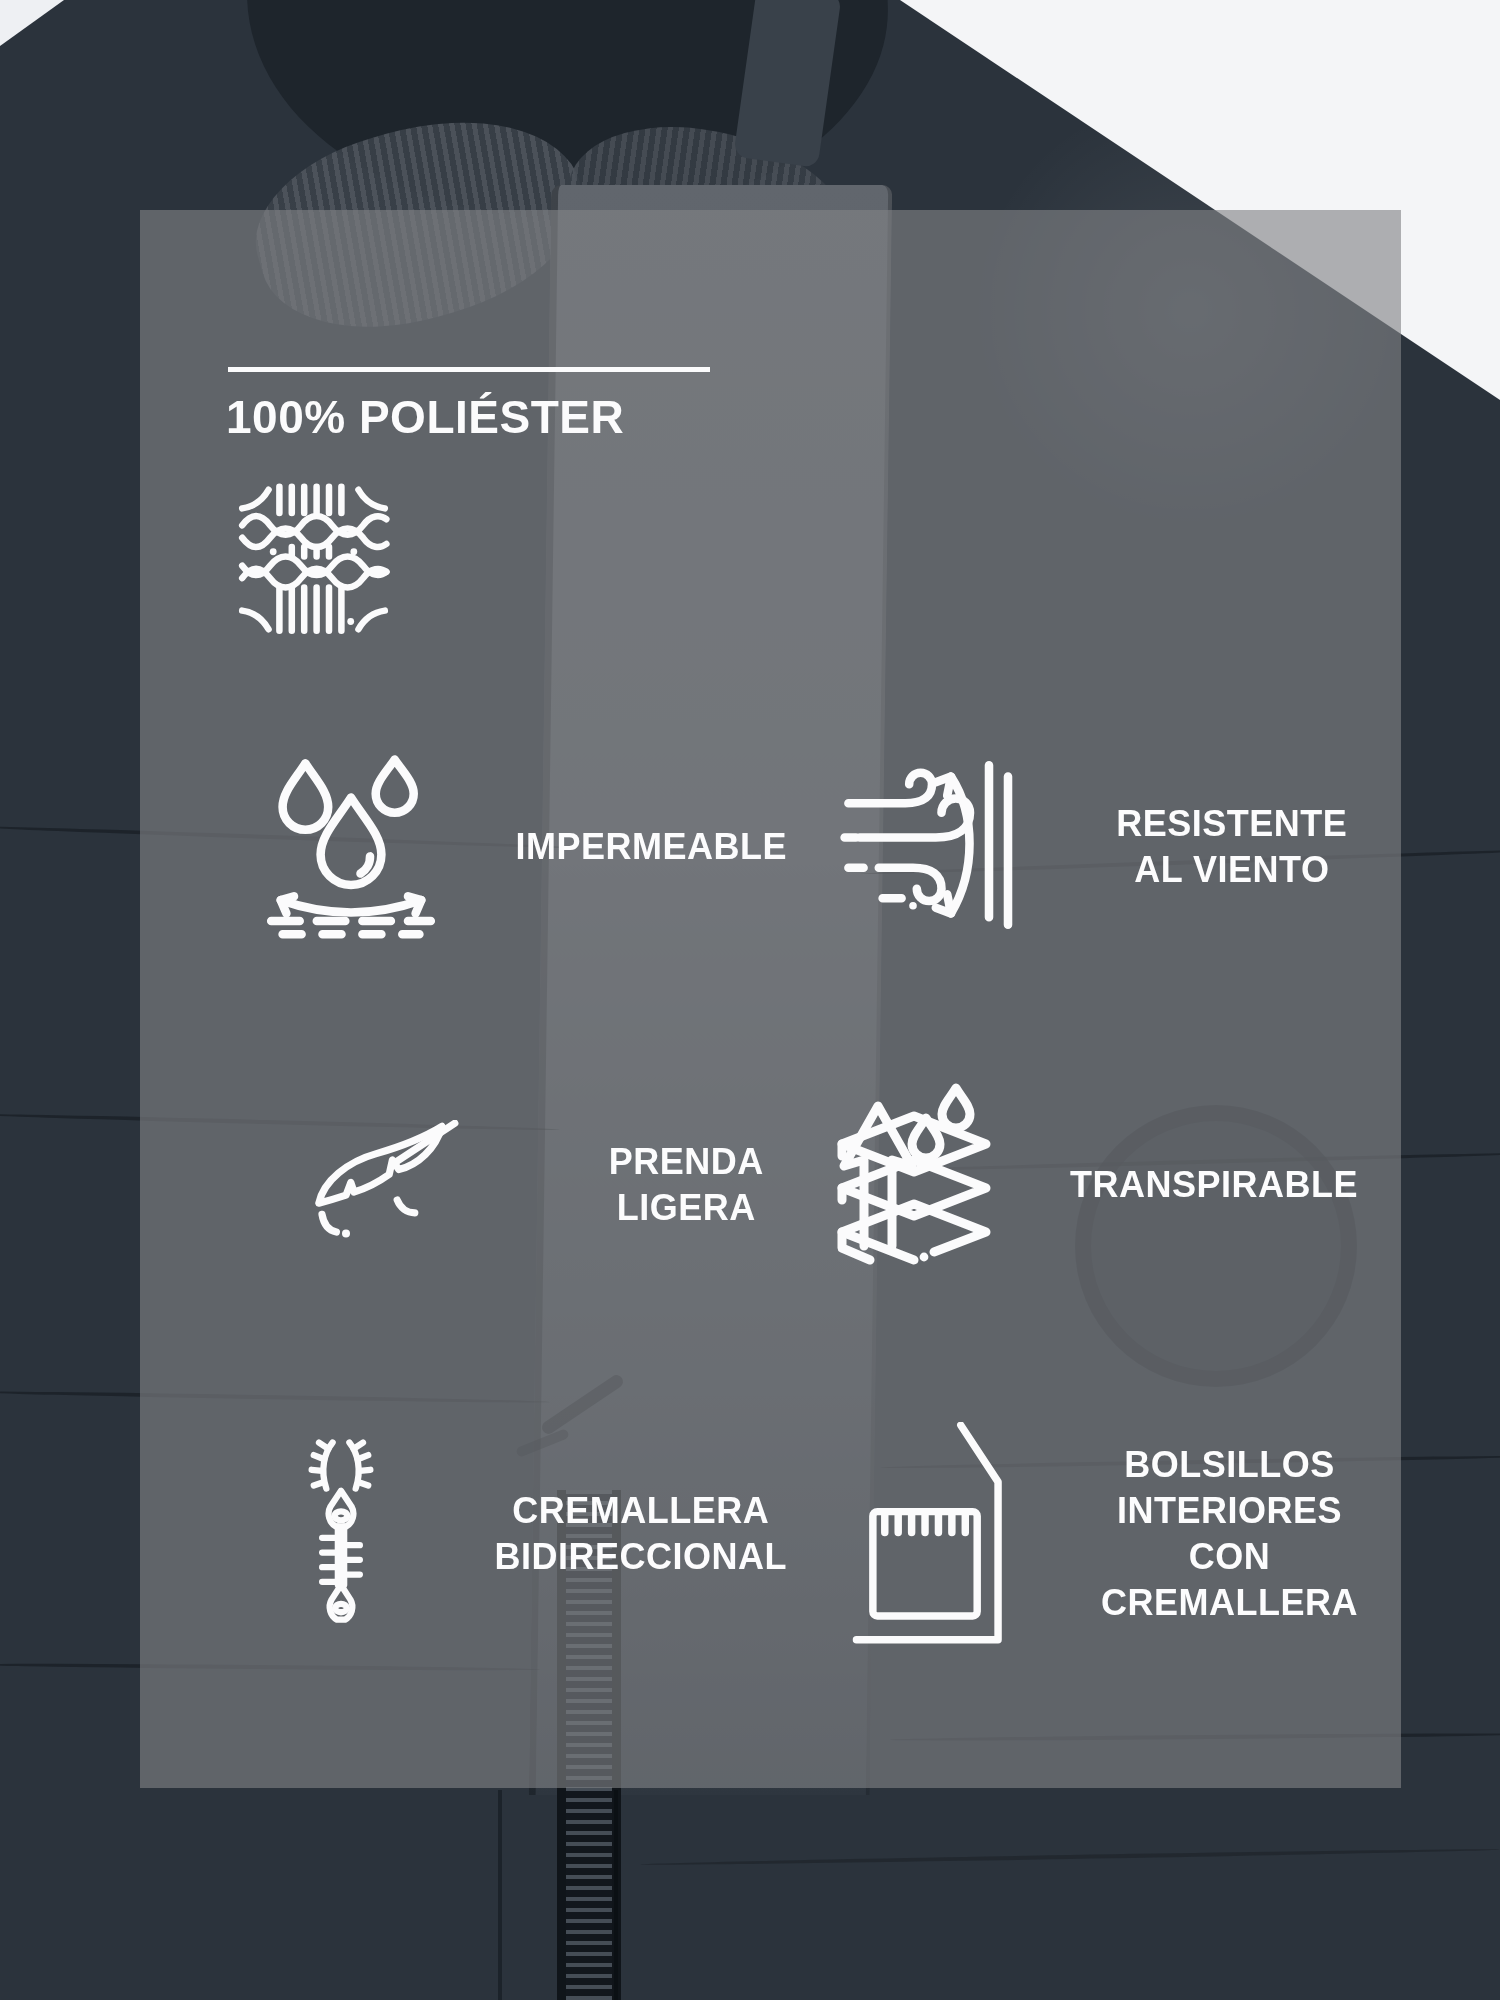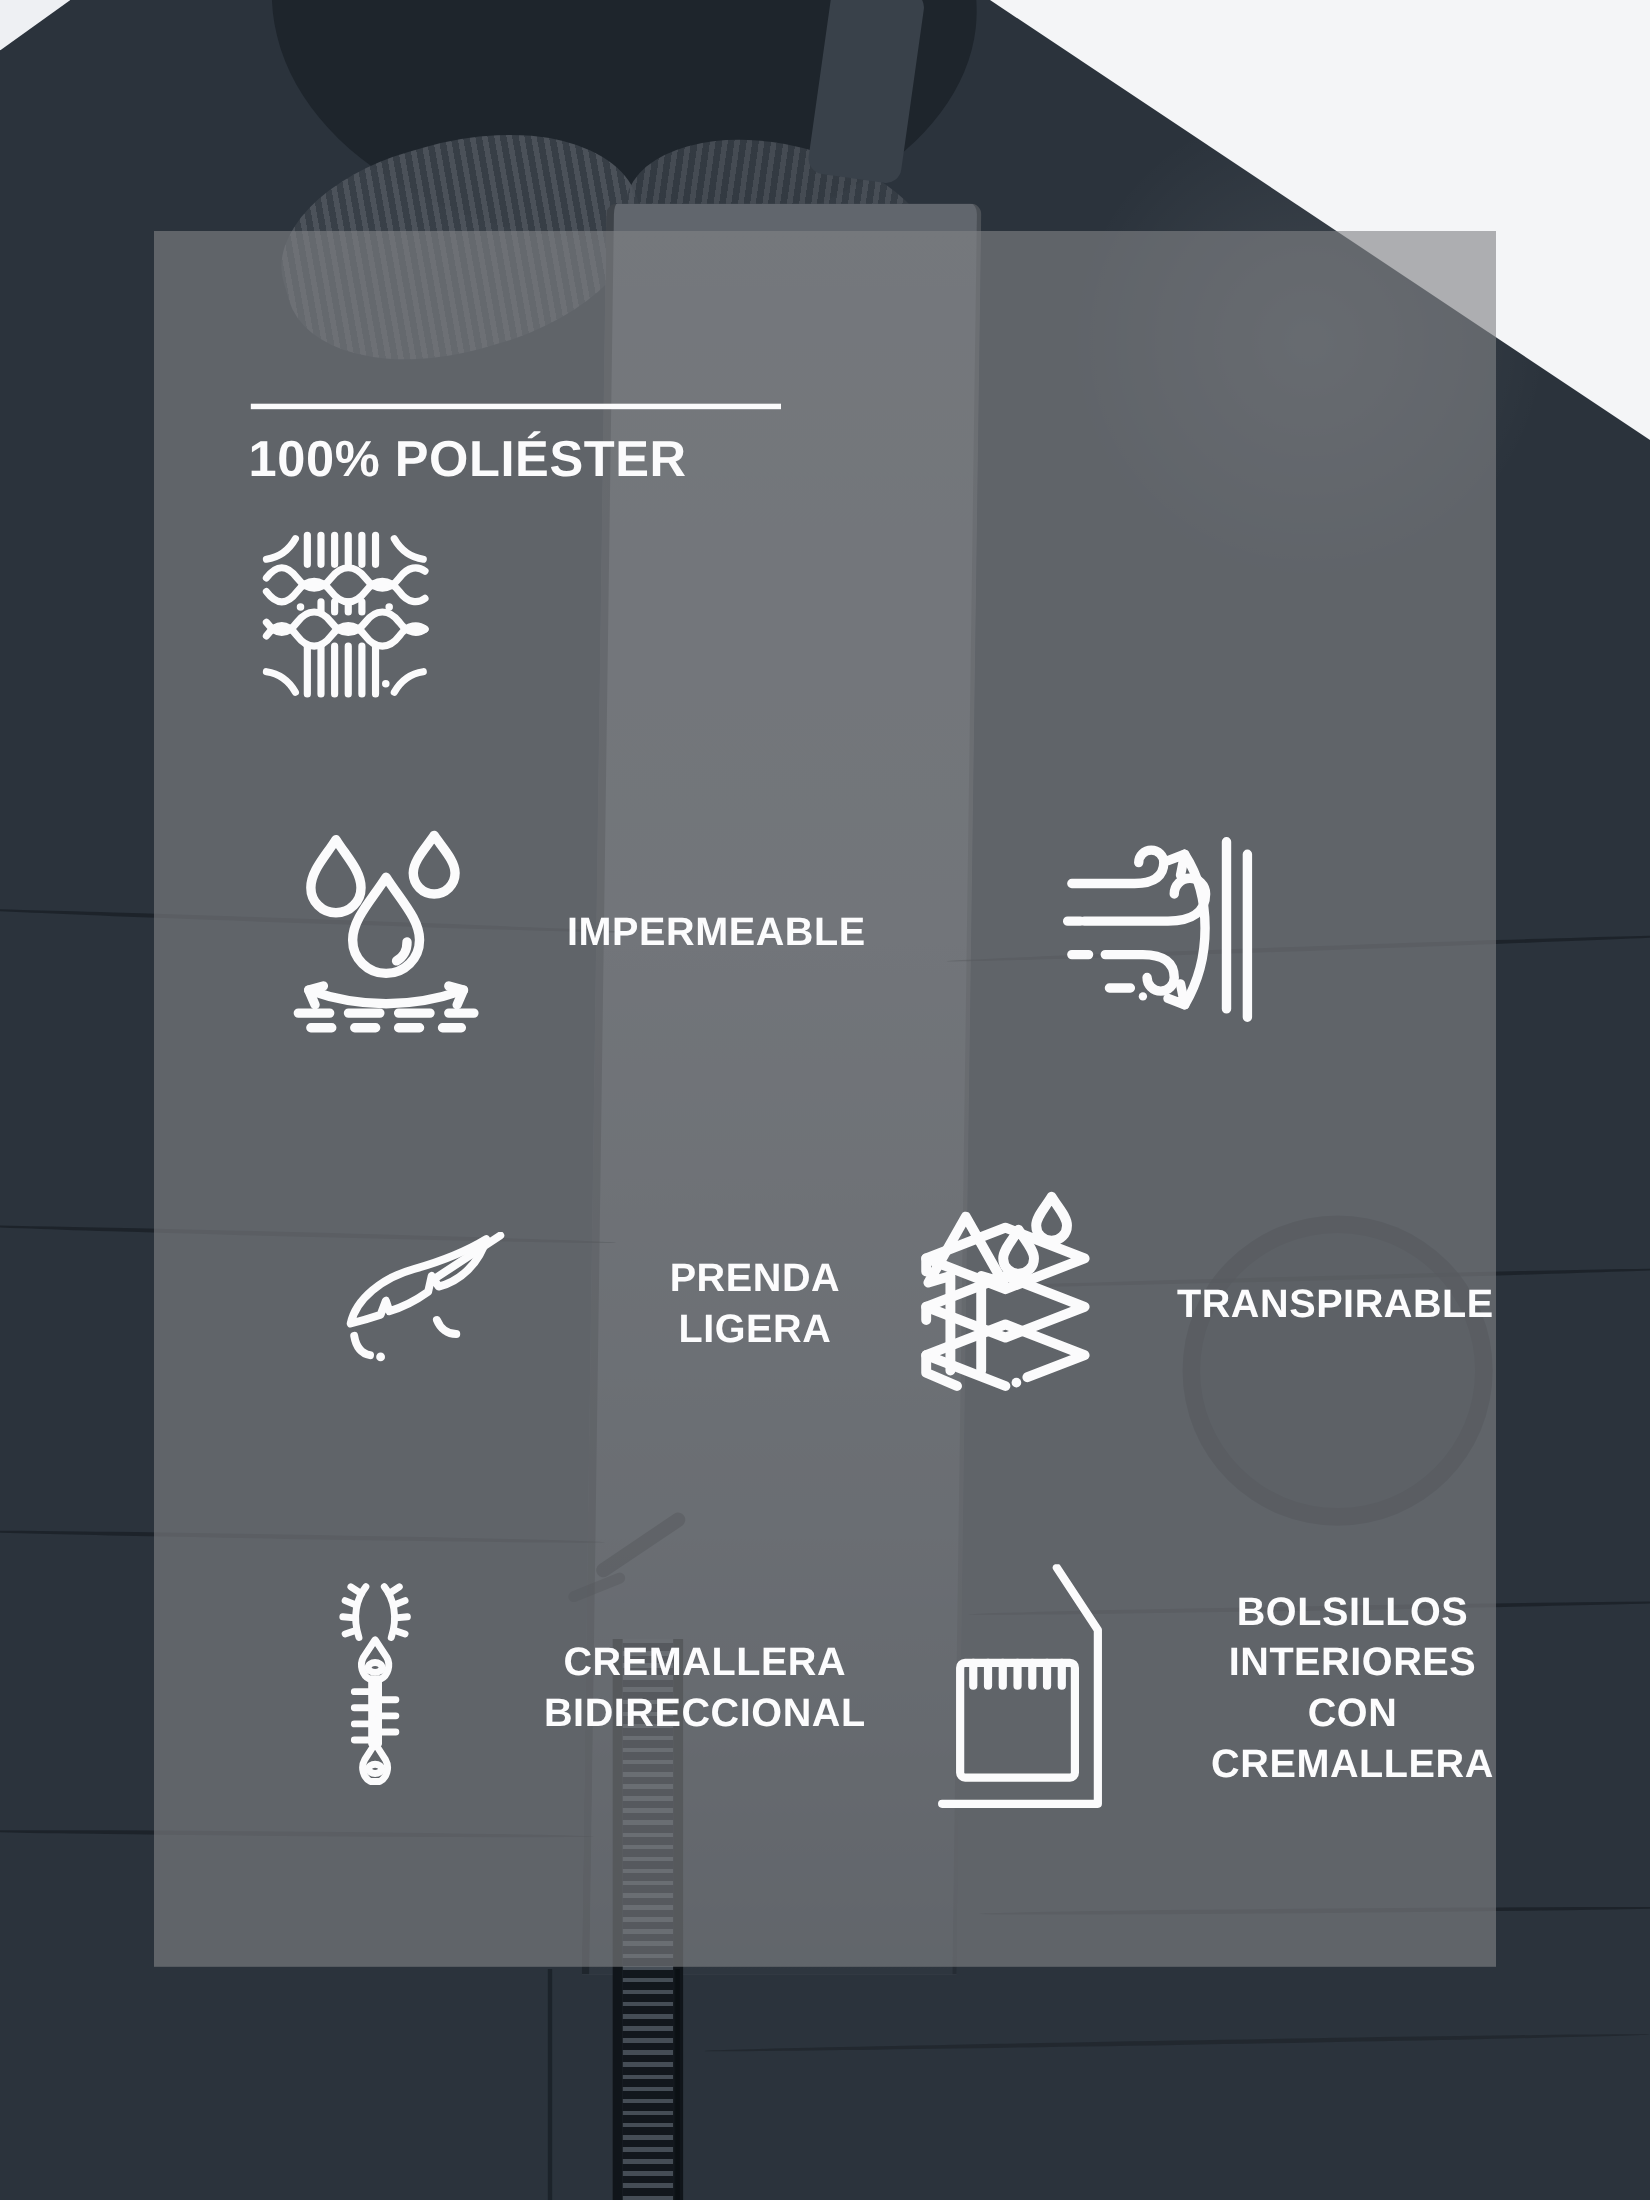--- a/index.html
+++ b/index.html
@@ -62,20 +62,21 @@
     background:repeating-linear-gradient(180deg,#454d56 0 4px,#12171d 4px 11px);
     border-left:9px solid #10151a;border-right:9px solid #10151a;
   }
   .fold-left{position:absolute;left:498px;top:1790px;width:4px;height:210px;background:rgba(8,12,16,.4);}
   .fold-right{position:absolute;left:614px;top:1790px;width:4px;height:210px;background:rgba(8,12,16,.55);}
   .hem-line{position:absolute;left:640px;top:1855px;width:860px;height:4px;background:rgba(12,16,20,.3);transform:rotate(-1deg);border-radius:50%;}
   
   .overlay-panel{
     position:absolute;left:140px;top:210px;width:1220px;height:1578px;
     background:rgba(129,131,134,.62);
+    padding-left:41px;
   }
   .heading-rule{position:absolute;left:88px;top:157px;width:482px;height:5px;background:#fbfbfc;}
   .material-heading{
     position:absolute;left:86px;top:180px;
     font-size:46px;font-weight:700;color:#fbfbfc;letter-spacing:.5px;white-space:nowrap;
   }
   .header-icon{position:absolute;left:96px;top:272px;}
   .cell{position:absolute;width:600px;display:flex;flex-direction:row;align-items:center;}
   .icon-slot{display:flex;align-items:flex-end;justify-content:center;width:100%;}
   .feat-label{
@@ -164,20 +165,21 @@
             <circle class="fil" cx="90" cy="72" r="2"></circle>
           <path d="M6,28 H36 C46,28 50,24 50,18 A6,6 0 1 0 38,18"></path>
           <path d="M12,46 H52 C64,46 70,41 70,33 A7.5,7.5 0 1 0 55,33"></path>
           <path d="M22,62 H40 C50,62 55,66 55,73 A6.5,6.5 0 1 1 42,73"></path>
           <path d="M4,46 h6 M6,62 h8 M24,78 h10"></path>
           <circle class="fil" cx="40" cy="82" r="2"></circle>
           <path d="M60,14 C73,34 73,64 60,86"></path>
           <path d="M60,14 L52,17 M60,14 L58,24 M60,86 L52,83 M60,86 L58,76"></path>
         </svg>
       </div>
+      <div class="feat-label">RESISTENTE AL VIENTO</div>
     </div>
 
     <div class="cell" style="left:47px;top:866px">
       <div class="icon-slot" style="height:204px">
         <svg class="ico" width="170" height="160" viewBox="0 0 100 100" stroke-width="4.5">
           <path d="M8,52 C11,38 26,26 44,21 C58,17 72,12 85,4 C81,18 70,28 58,31 L54,25 L52,34 C45,39 37,43 30,45 L28,39 L25,47 C19,49 12,51 8,52 Z"></path>
           <path d="M55,27 L93,2"></path>
           <path d="M10,59 C11,65 14,69 19,70"></path>
           <circle class="fil" cx="25" cy="71" r="2.5"></circle>
           <path d="M57,50 C59,55 63,58 68,58"></path>

